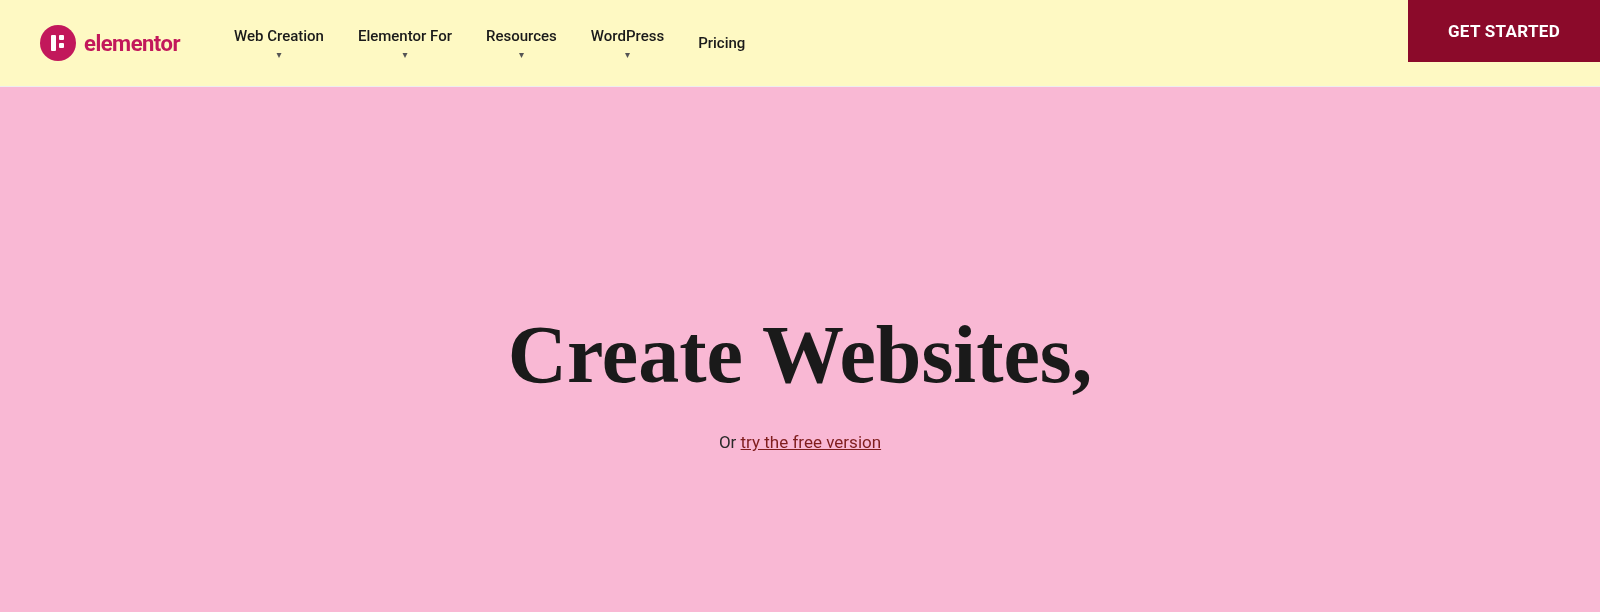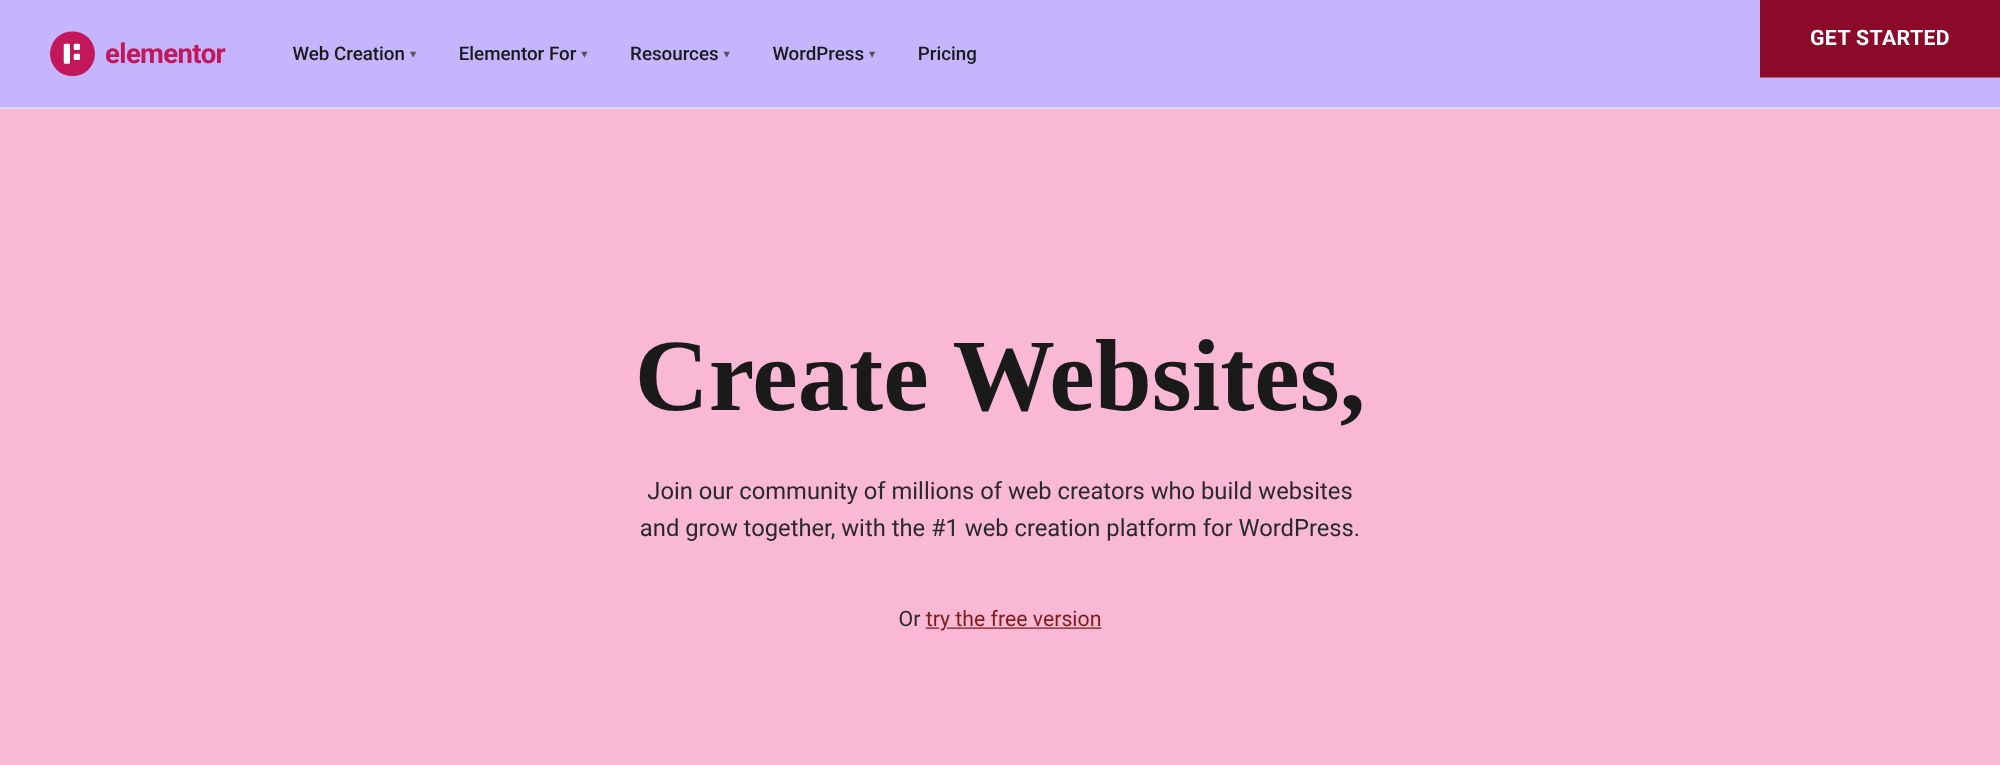--- a/index.html
+++ b/index.html
@@ -13,21 +13,21 @@
       height: 612px;
       overflow: hidden;
       font-family: -apple-system, BlinkMacSystemFont, 'Segoe UI', Roboto, sans-serif;
     }
 
     
     .navbar {
       display: flex;
       align-items: center;
       height: 87px;
-      background: #c4b5fd;
+      background: #fef9c3;
       padding: 0 40px;
       border-bottom: 1px solid #eee;
       position: relative;
       z-index: 10;
     }
 
     .logo-area {
       display: flex;
       align-items: center;
       gap: 8px;
@@ -60,20 +60,21 @@
       gap: 4px;
       padding: 8px 14px;
       font-size: 15px;
       font-weight: 500;
       color: #1a1a1a;
       cursor: pointer;
       white-space: nowrap;
       background: none;
       border: none;
       font-family: inherit;
+      flex-direction: column;
     }
 
     .chevron-down {
       font-size: 10px;
       color: #555;
     }
 
     .nav-right {
       display: flex;
       align-items: center;
@@ -204,17 +205,16 @@
   <div class="nav-right">
     <button class="login-btn">LOGIN</button>
     <button class="get-started-btn">GET STARTED</button>
   </div>
 </nav>
 
 <section class="hero">
   <h1 class="hero-title">
     <span>Create Websites,</span><br>
   </h1>
-  <p class="hero-subtitle">Join our community of millions of web creators who build websites and grow together, with the #1 web creation platform for WordPress.</p>
   <p class="free-version-text">
     <span>Or </span><a class="free-version-link" href="#">try the free version</a>
   </p>
 </section>
 
 </body></html>

